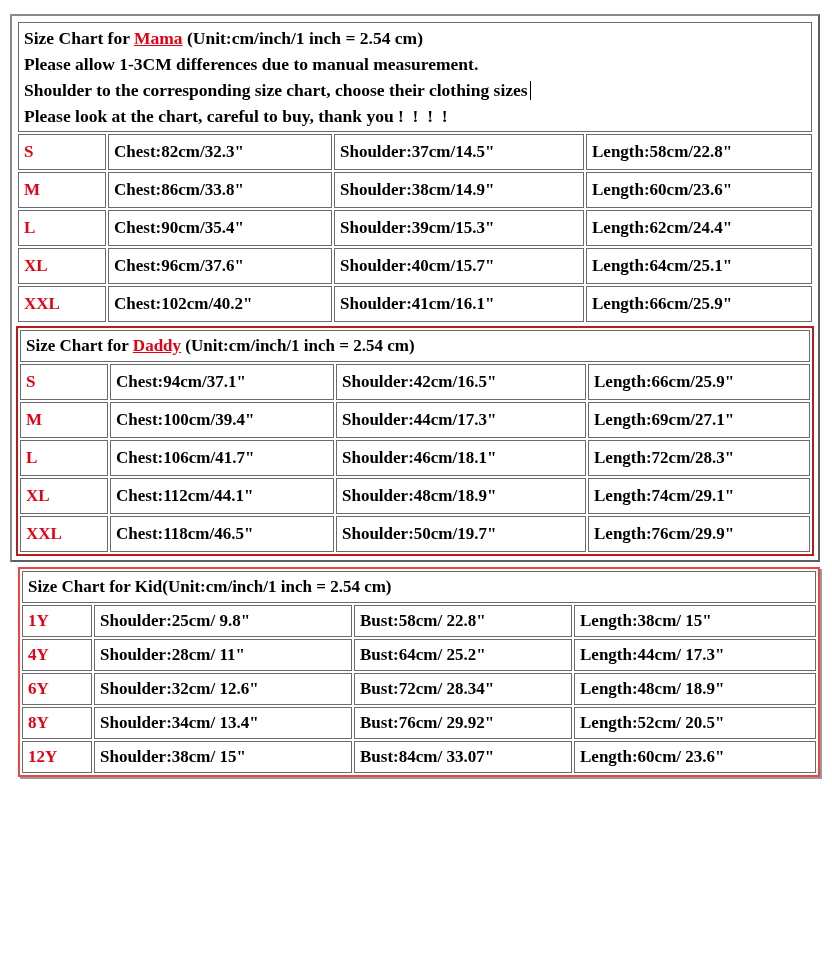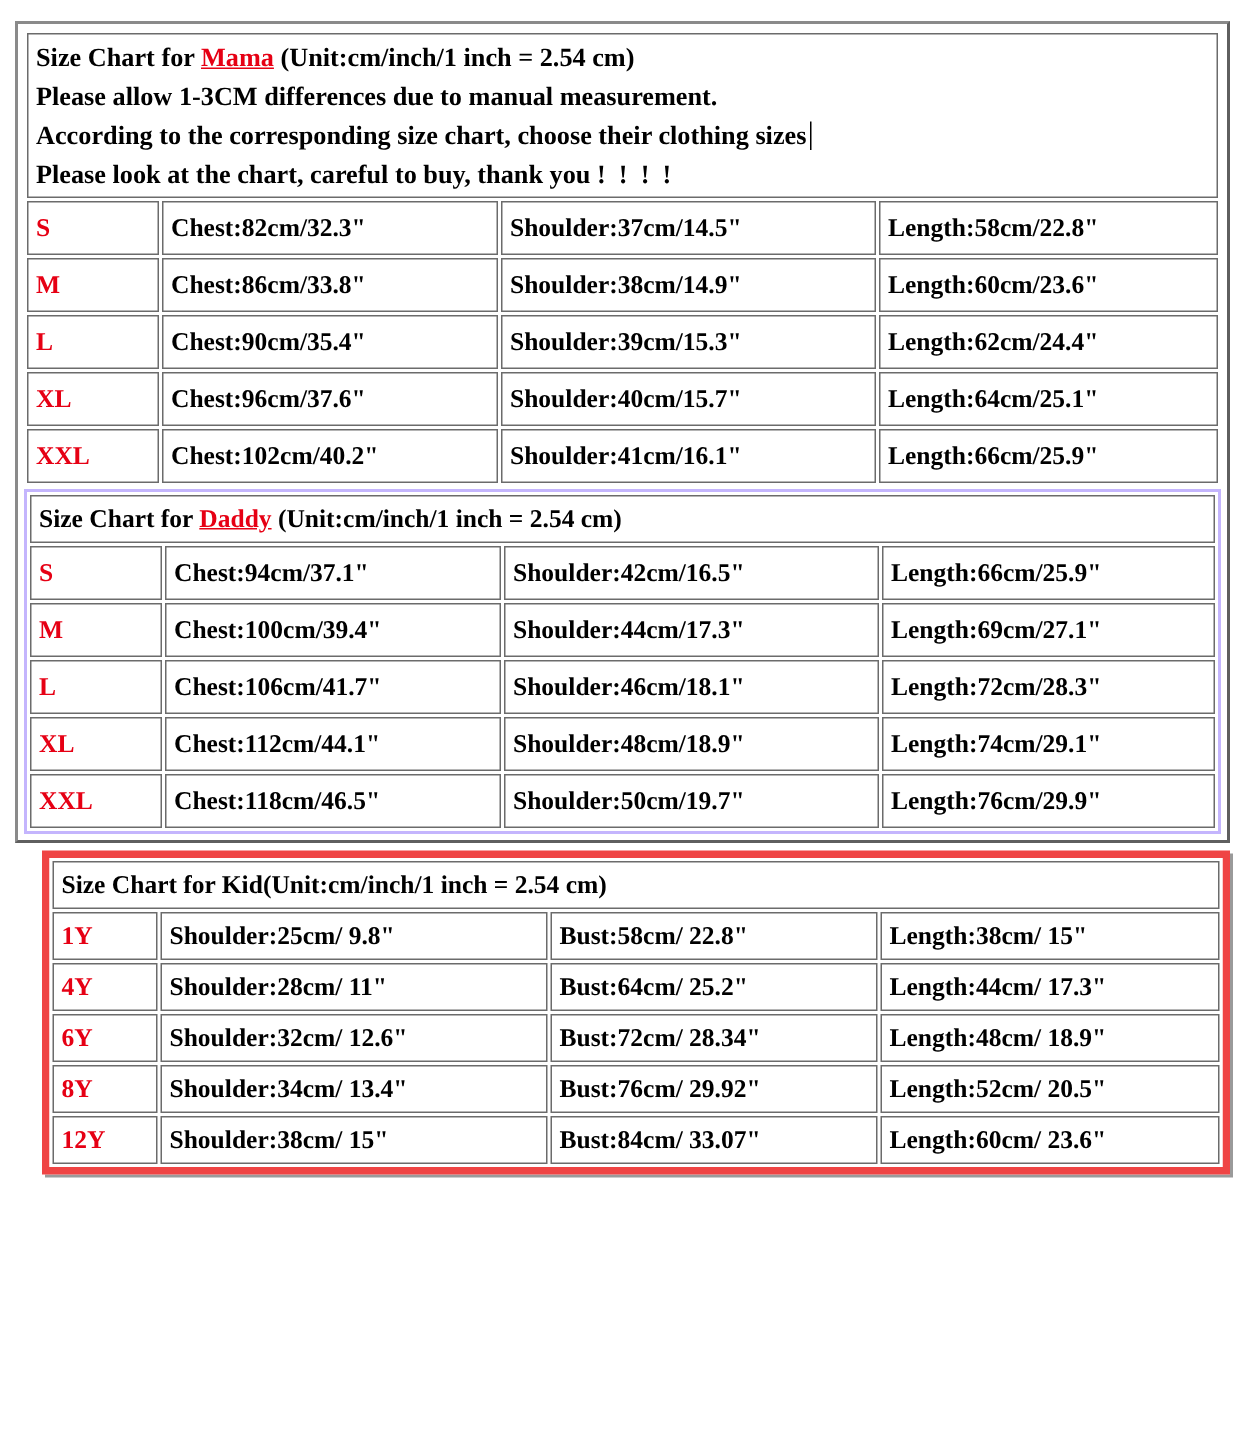--- a/index.html
+++ b/index.html
@@ -57,28 +57,28 @@
   .hl-name {
     color: #e60014;
     text-decoration: underline;
   }
   td.title-cell {
     height: 26px;
     font-size: 17.5px;
   }
   
   .daddy-wrap {
-    border: 2px solid #c4b5fd;
+    border: 2px solid #b91c1c;
     margin-top: 2px;
   }
   
   .kid-wrap {
-    border: 5px solid #ef4444;
+    border: 2px solid #ef4444;
     box-shadow: 2px 2px 0 #9a9a9a;
-    margin: 5px 0 0 18px;
+    margin: 5px 0 0 8px;
     background: #ffffff;
   }
   .caret {
     display: inline-block;
     width: 1px;
     height: 19px;
     background: #000000;
     vertical-align: text-bottom;
     margin-left: 2px;
   }
@@ -95,21 +95,21 @@
         <col style="width:88px">
           <col style="width:224px">
           <col style="width:250px">
           <col>
       </colgroup>
       <tbody>
           <tr>
         <td colspan="4" class="header-cell">
           <div class="hline"><span>Size Chart for </span><span class="hl-name">Mama</span><span> (Unit:cm/inch/1 inch = 2.54 cm)</span></div>
           <div class="hline">Please allow 1-3CM differences due to manual measurement.</div>
-          <div class="hline"><span>According to the corresponding size chart, choose their clothing sizes</span><span class="caret"></span></div>
+          <div class="hline"><span>Shoulder to the corresponding size chart, choose their clothing sizes</span><span class="caret"></span></div>
           <div class="hline">Please look at the chart, careful to buy, thank you !  !  !  !</div>
         </td>
       </tr>
       <tr>
         <td class="size-cell data-cell">S</td>
         <td class="data-cell">Chest:82cm/32.3"</td>
         <td class="data-cell">Shoulder:37cm/14.5"</td>
         <td class="data-cell">Length:58cm/22.8"</td>
       </tr>
       <tr>

